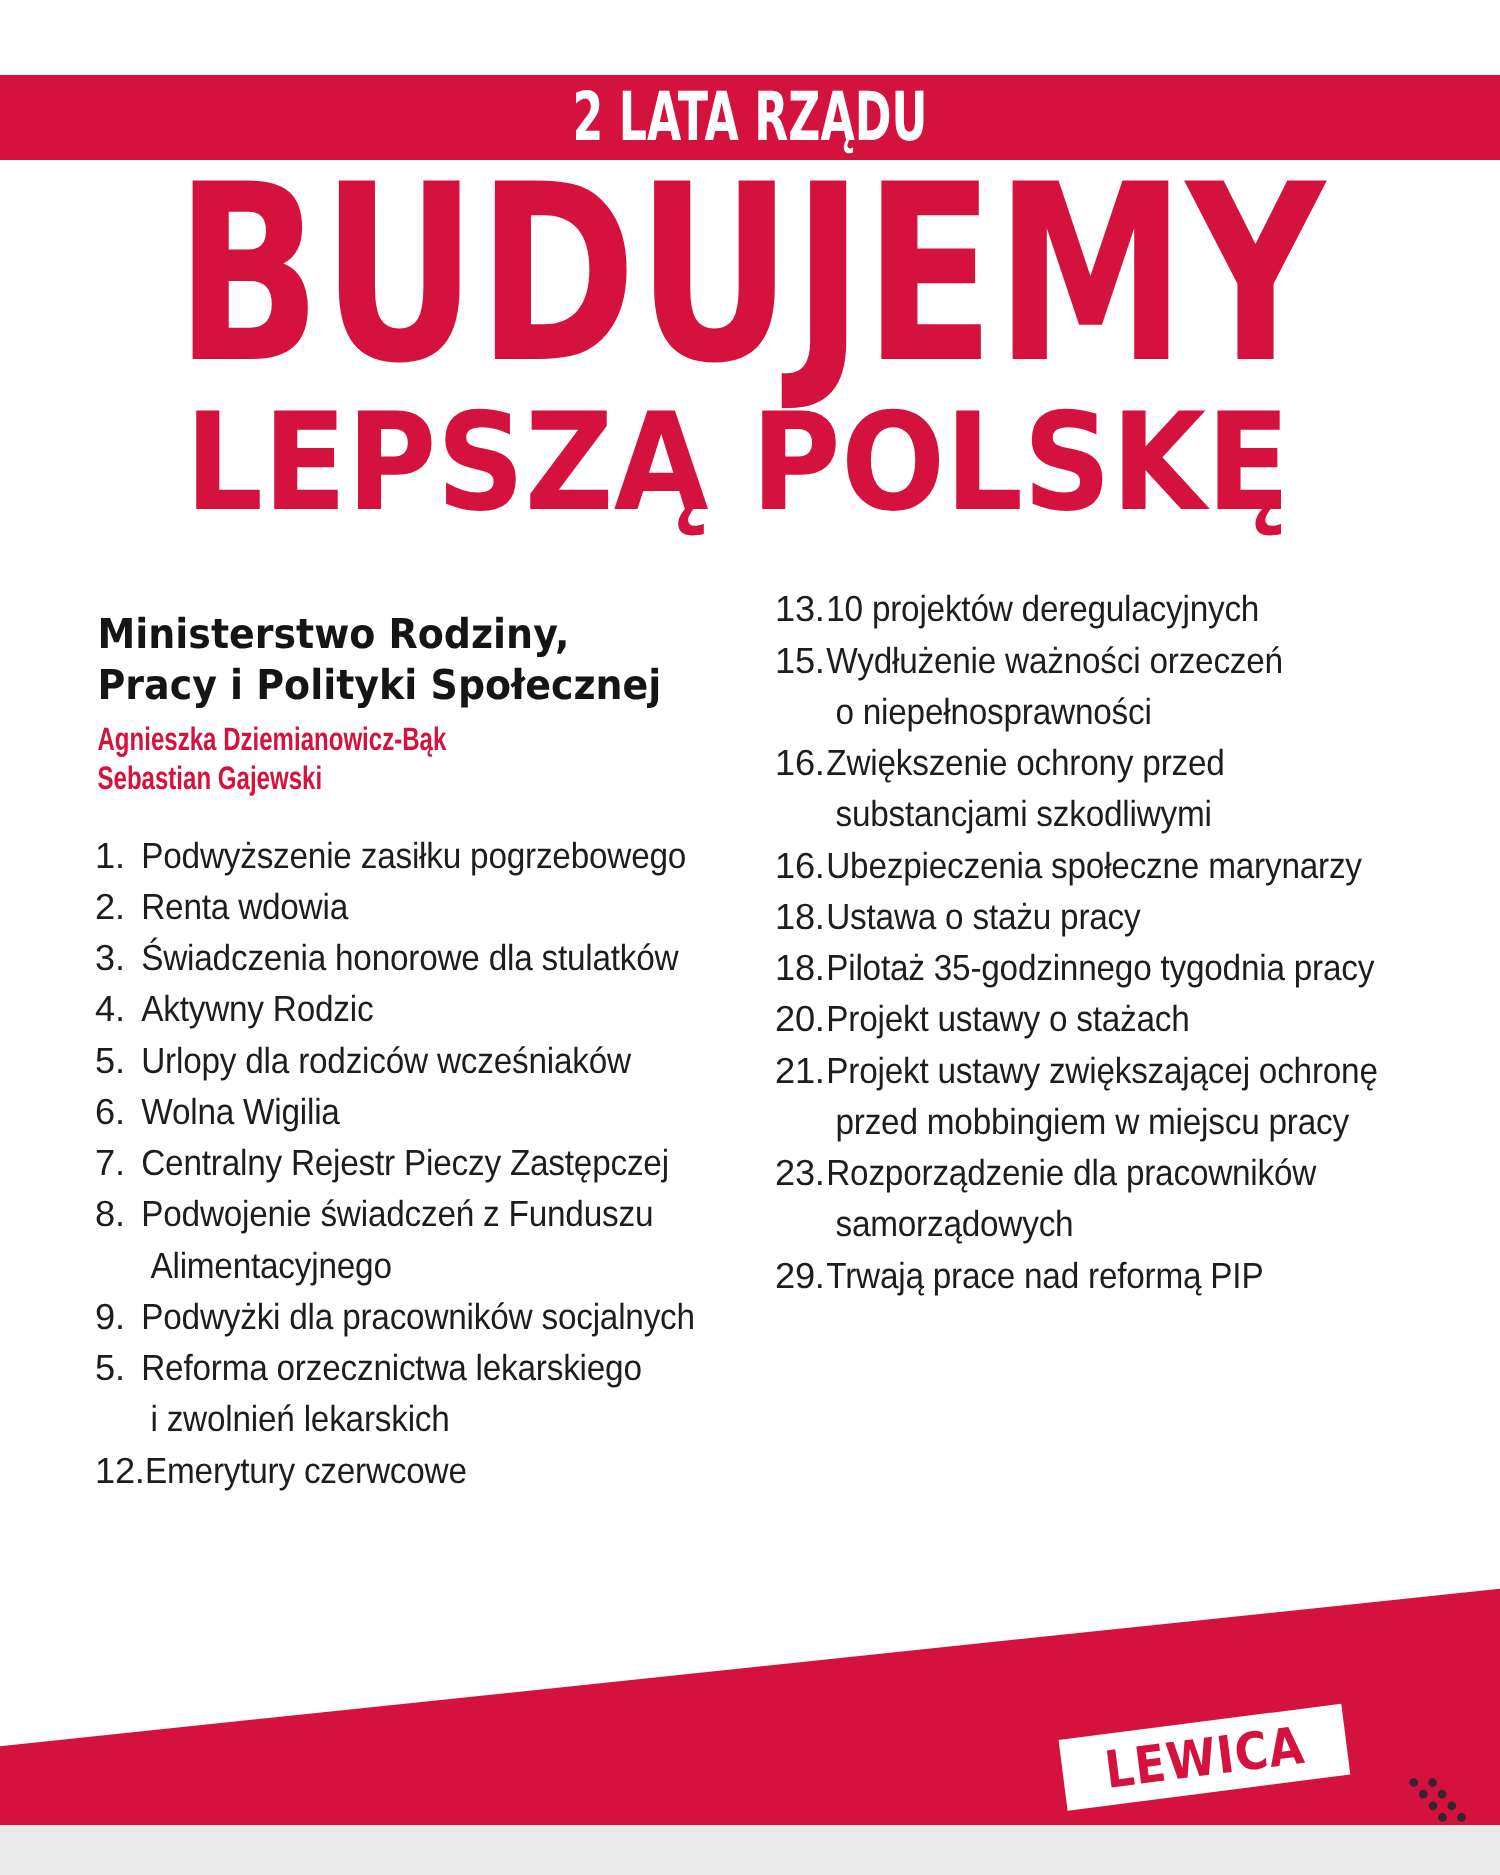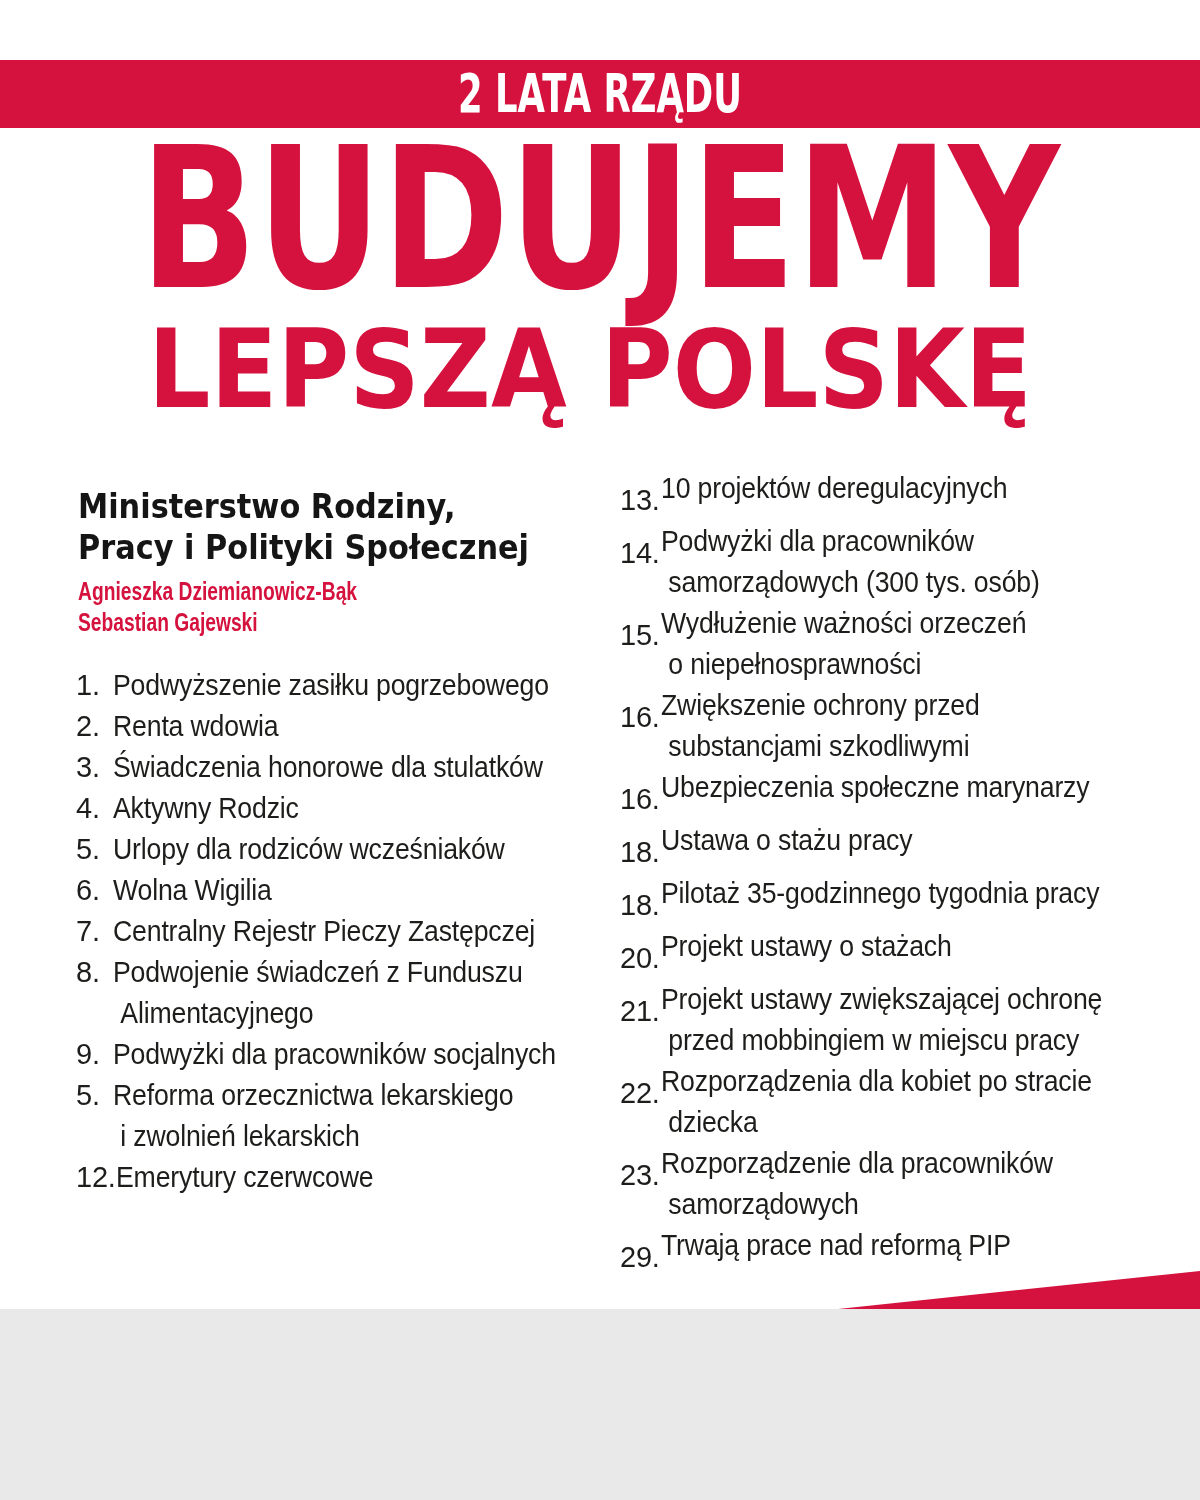--- a/index.html
+++ b/index.html
@@ -1,17 +1,17 @@
 <!DOCTYPE html>
 <html><head>
 <meta charset="utf-8">
 <style>
   html,body{margin:0;padding:0;background:#e9e9e9;}
   .poster{
-    position:relative;width:1200px;height:1309px;background:#ffffff;
+    position:relative;width:1200px;height:1460px;background:#ffffff;
     overflow:hidden;font-family:"Liberation Sans",sans-serif;margin:0 auto;
   }
   
   .top-banner{position:absolute;left:0;top:60px;width:1200px;height:68px;background:#d5123e;}
   .top-banner svg{display:block;}
   .banner-text{fill:#ffffff;font-family:"DejaVu Sans",sans-serif;font-weight:bold;}
   
   .title-svg{position:absolute;left:0;overflow:visible;}
   .title-text{fill:#d5123e;font-family:"DejaVu Sans",sans-serif;font-weight:bold;}
   
@@ -22,21 +22,21 @@
   .ministers{position:absolute;left:0;top:90px;color:#d5123e;font-weight:bold;
     font-size:26px;line-height:31px;transform:scaleX(.74);transform-origin:0 0;}
   .ministers span{display:block;white-space:nowrap;}
   
   .list{position:absolute;margin:0;padding:0;list-style:none;color:#1d1d1b;
     font-size:29px;line-height:41px;letter-spacing:-0.2px;}
   .list.left{left:76px;top:665px;}
   .list.right{left:620px;top:468px;}
   .item{display:flex;align-items:flex-start;}
   .num{flex:0 0 37px;white-space:nowrap;}
-  .list.right .num{flex:0 0 41px;margin-top:12px;}
+  .list.right .num{flex:0 0 41px;}
   .txt{transform:scaleX(.92);transform-origin:0 0;}
   .line{display:block;white-space:nowrap;}
   .line.cont{padding-left:8px;}
   
   .band{position:absolute;left:0;top:0;width:1200px;height:1500px;pointer-events:none;}
   
   .lewica-box{position:absolute;left:845px;top:1363px;width:228px;height:57px;background:#ffffff;
     transform:rotate(-7.3deg);transform-origin:100% 0;display:flex;align-items:center;justify-content:center;}
   .lewica-box span{color:#d5123e;font-family:"DejaVu Sans",sans-serif;font-weight:bold;
     font-size:41px;letter-spacing:1px;transform:scaleX(.88);white-space:nowrap;}
@@ -144,27 +144,20 @@
   </ol>
 
   <ol class="list right">
     <li class="item">
       <span class="num">13.</span>
       <span class="txt">
           <span class="line">10 projektów deregulacyjnych</span>
         </span>
     </li>
     <li class="item">
-      <span class="num">14.</span>
-      <span class="txt">
-        <span class="line">Podwyżki dla pracowników</span>
-        <span class="line cont">samorządowych (300 tys. osób)</span>
-      </span>
-    </li>
-    <li class="item">
       <span class="num">15.</span>
       <span class="txt">
         <span class="line">Wydłużenie ważności orzeczeń</span>
         <span class="line cont">o niepełnosprawności</span>
       </span>
     </li>
     <li class="item">
       <span class="num">16.</span>
       <span class="txt">
         <span class="line">Zwiększenie ochrony przed</span>
@@ -193,27 +186,20 @@
       <span class="num">20.</span>
       <span class="txt">
           <span class="line">Projekt ustawy o stażach</span>
         </span>
     </li>
     <li class="item">
       <span class="num">21.</span>
       <span class="txt">
         <span class="line">Projekt ustawy zwiększającej ochronę</span>
         <span class="line cont">przed mobbingiem w miejscu pracy</span>
-      </span>
-    </li>
-    <li class="item">
-      <span class="num">22.</span>
-      <span class="txt">
-        <span class="line">Rozporządzenia dla kobiet po stracie</span>
-        <span class="line cont">dziecka</span>
       </span>
     </li>
     <li class="item">
       <span class="num">23.</span>
       <span class="txt">
         <span class="line">Rozporządzenie dla pracowników</span>
         <span class="line cont">samorządowych</span>
       </span>
     </li>
     <li class="item">

